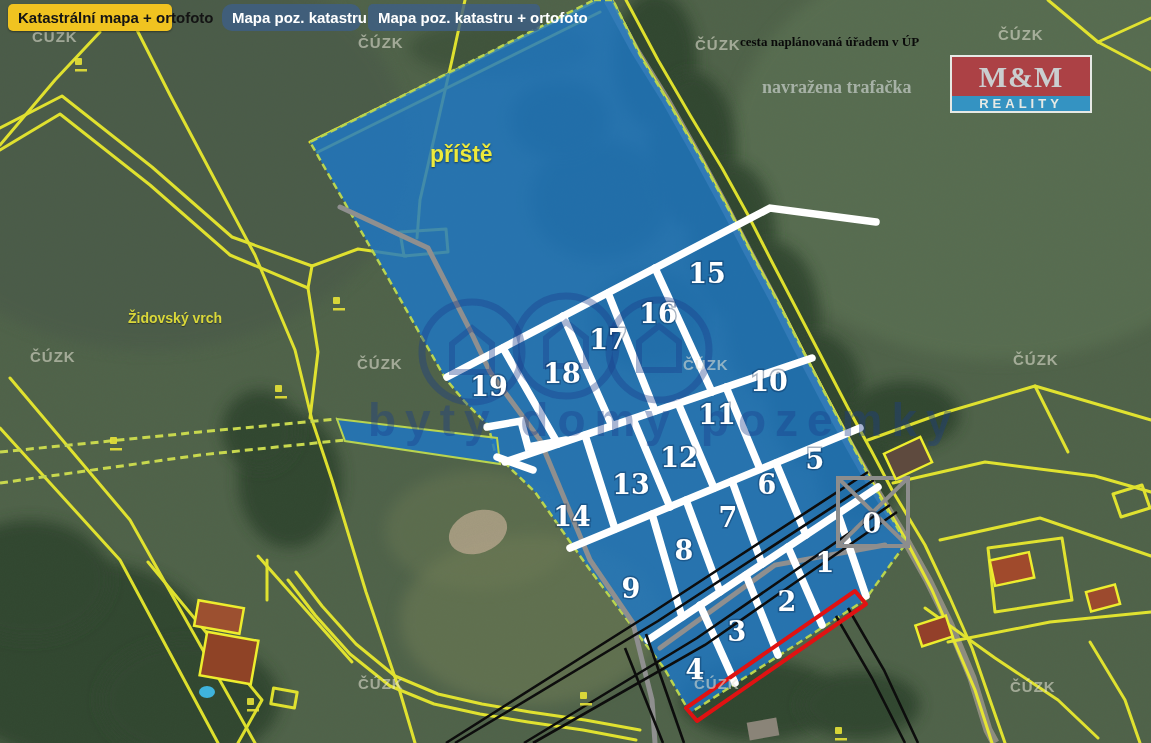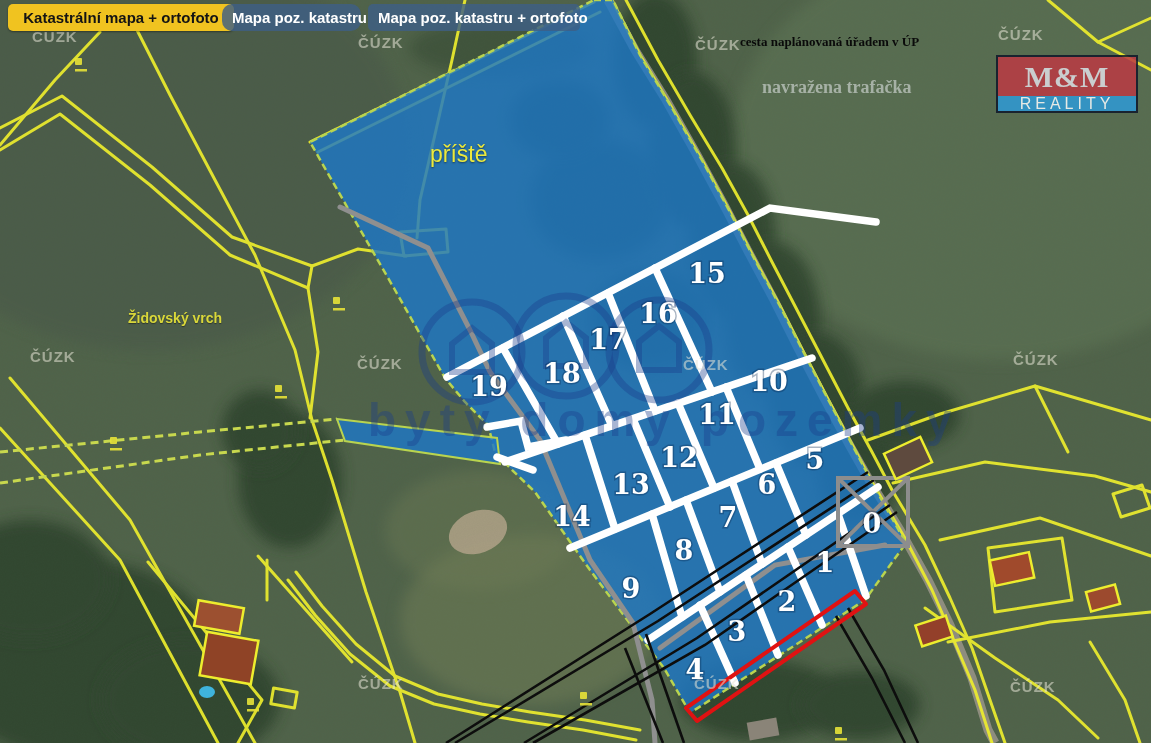--- a/index.html
+++ b/index.html
@@ -4,40 +4,40 @@
 <style>
   html,body{margin:0;padding:0;background:#222;}
   #stage{position:relative;width:1151px;height:743px;overflow:hidden;
          font-family:"Liberation Sans",sans-serif;background:#50634a;}
   #map-svg{position:absolute;left:0;top:0;}
 
   
   .tab{position:absolute;top:4px;height:27px;line-height:27px;text-align:center;
        font-weight:bold;font-size:15px;border-radius:5px;box-sizing:border-box;
        padding:0 10px;cursor:pointer;white-space:nowrap;}
-  #tab-1{left:8px;width:226px;background:#f0c320;color:#141414;box-shadow:0 1px 2px rgba(0,0,0,.4);}
+  #tab-1{left:8px;width:164px;background:#f0c320;color:#141414;box-shadow:0 1px 2px rgba(0,0,0,.4);}
   #tab-2{left:222px;width:139px;background:rgba(62,95,133,.82);color:#fff;border-radius:10px;}
-  #tab-3{left:368px;width:212px;background:rgba(62,95,133,.82);color:#fff;}
+  #tab-3{left:368px;width:172px;background:rgba(62,95,133,.82);color:#fff;}
 
   
   .note{position:absolute;font-family:"Liberation Serif",serif;font-weight:bold;white-space:nowrap;}
   #note-road{left:740px;top:34px;font-size:13px;color:#0a0a0a;z-index:6;}
   #note-trafo{left:762px;top:77px;font-size:18px;color:rgba(175,185,175,.9);z-index:3;}
 
   
-  #logo{position:absolute;left:996px;top:55px;width:142px;height:58px;z-index:5;
-        opacity:.85;border:2px solid #0f172a;box-sizing:border-box;}
+  #logo{position:absolute;left:950px;top:55px;width:142px;height:58px;z-index:5;
+        opacity:.85;border:2px solid #ffffff;box-sizing:border-box;}
   #logo .red{height:39px;background:#bb3a44;display:flex;align-items:center;justify-content:center;}
   #logo .red span{font-family:"Liberation Serif",serif;font-weight:bold;font-size:30px;
         color:#dfe0e6;letter-spacing:1px;line-height:1;}
   #logo .blue{height:15px;background:#2e9bd6;display:flex;align-items:center;justify-content:center;}
-  #logo .blue span{font-weight:normal;font-size:16px;color:#fff;letter-spacing:4px;line-height:1;}
-
-  
-  #label-future{position:absolute;left:430px;top:141px;font-size:23px;font-weight:normal;
+  #logo .blue span{font-weight:bold;font-size:13px;color:#fff;letter-spacing:4px;line-height:1;}
+
+  
+  #label-future{position:absolute;left:430px;top:141px;font-size:23px;font-weight:bold;
         color:#ece93c;text-shadow:0 1px 2px rgba(0,0,0,.5);z-index:4;}
   #label-hill{position:absolute;left:128px;top:310px;font-size:14px;font-weight:bold;
         color:#d9d73a;text-shadow:0 1px 1px rgba(0,0,0,.4);z-index:4;}
 
   
   .plot-num{font-family:"DejaVu Serif",serif;font-weight:bold;font-size:27px;fill:#ffffff;
         stroke:rgba(10,40,80,.35);stroke-width:3px;paint-order:stroke;text-anchor:middle;}
   .cuzk{font-family:"Liberation Sans",sans-serif;font-weight:bold;font-size:15px;
         fill:rgba(232,230,215,.55);letter-spacing:1px;}
   .portal-wm{font-family:"Liberation Sans",sans-serif;font-weight:bold;font-size:46px;

